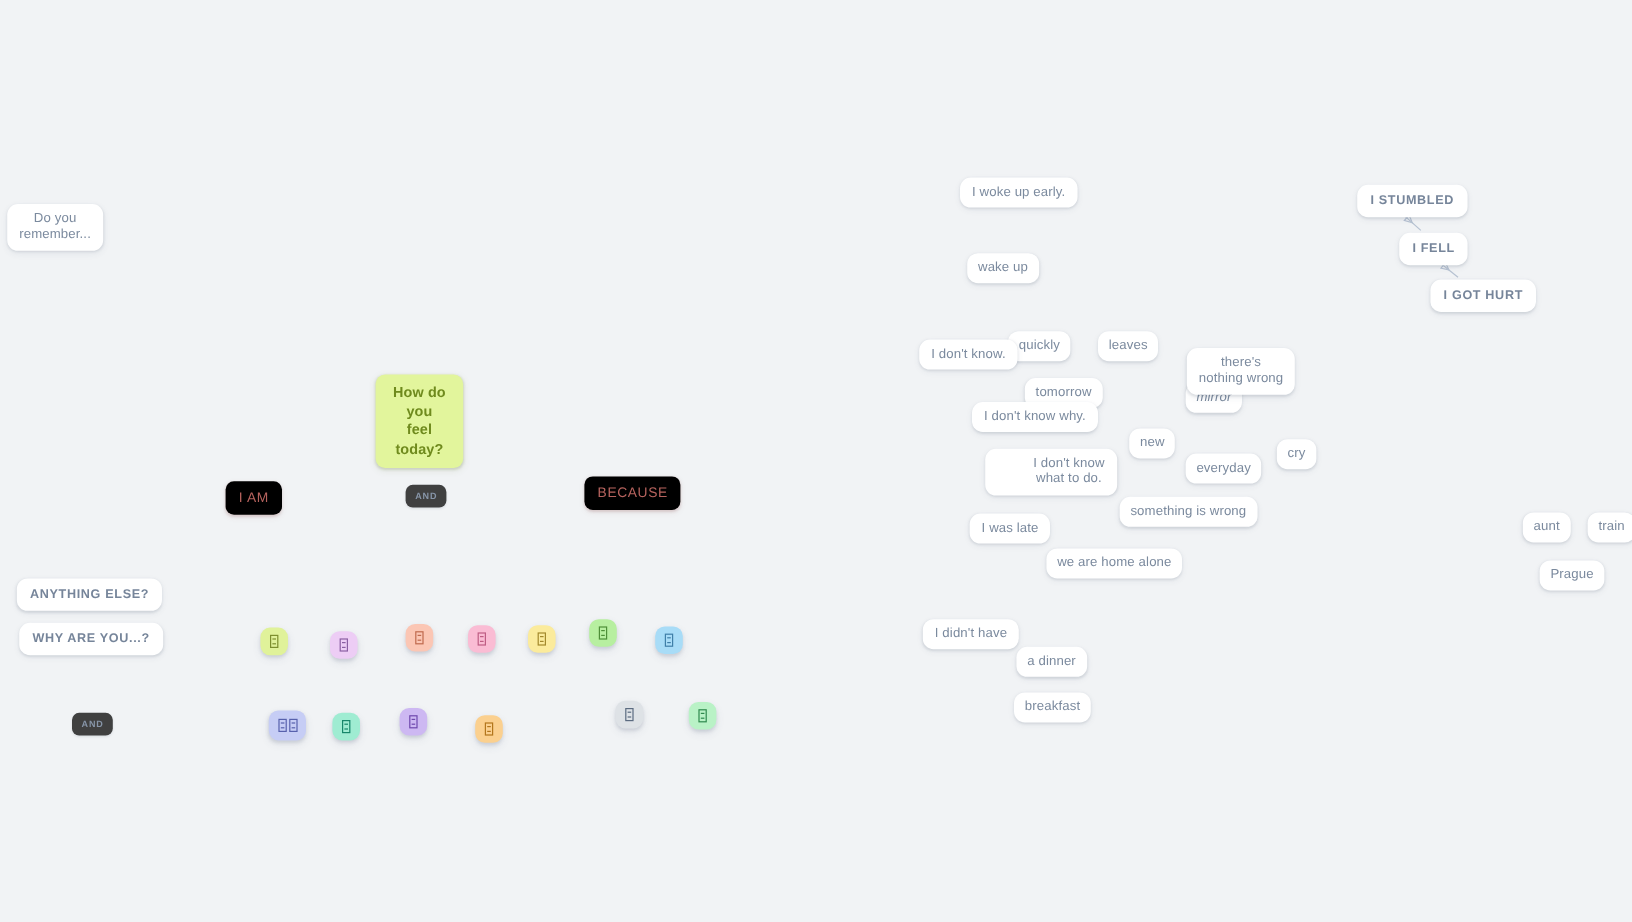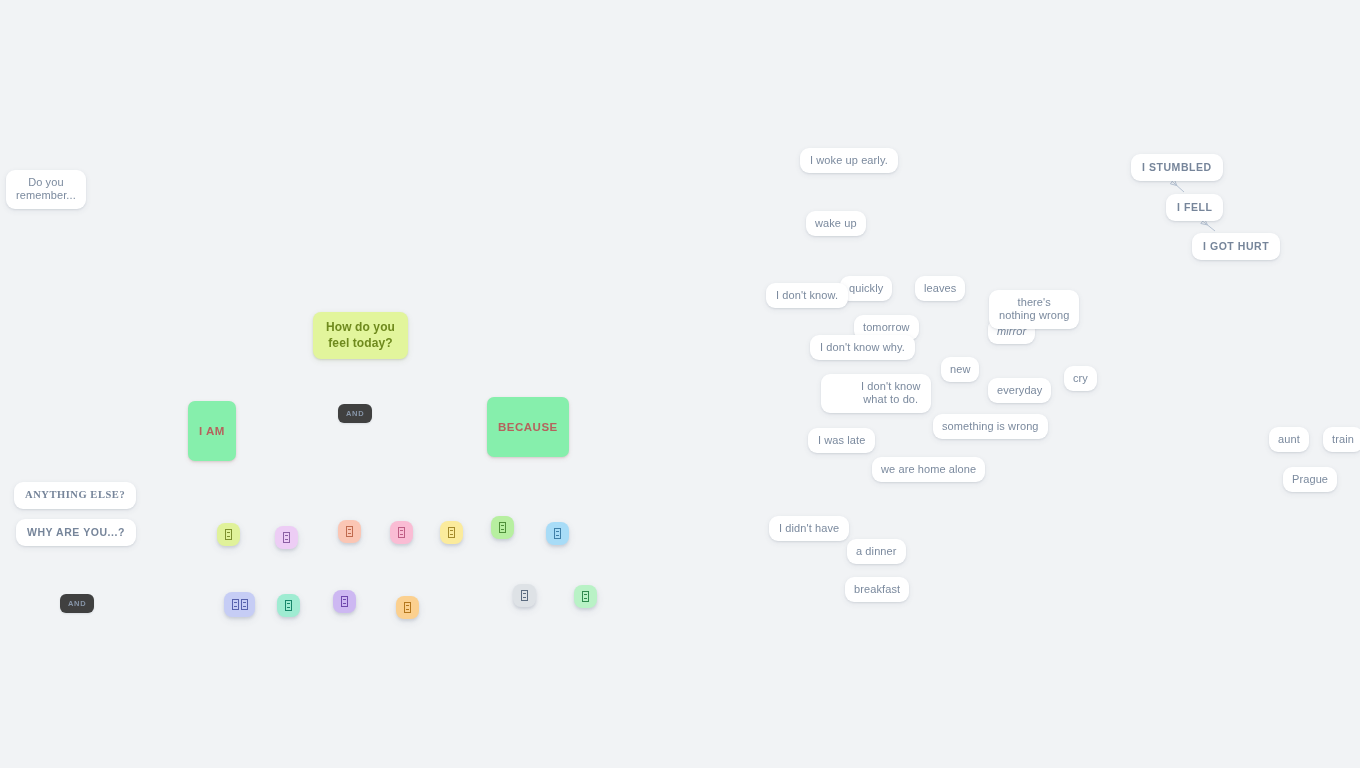--- a/index.html
+++ b/index.html
@@ -60,26 +60,26 @@
     background: #e2f59c;
     color: #6f8a1d;
     font-size: 12px;
     font-weight: 700;
     line-height: 1.3;
     padding: 8px 12px;
     border-radius: 8px;
     box-shadow: 0 1px 2px rgba(90,110,40,.18), 0 2px 6px rgba(90,110,40,.10);
   }
   .node.verb {
-    background: #86efac;
+    background: #000000;
     color: #b5625d;
     font-size: 11.5px;
-    font-weight: 700;
+    font-weight: 400;
     letter-spacing: .5px;
-    padding: 23px 11px;
+    padding: 7px 11px;
     border-radius: 7px;
     box-shadow: 0 1px 2px rgba(140,80,75,.18), 0 2px 5px rgba(140,80,75,.10);
   }
   .node.conj {
     background: #404040;
     color: #8795a8;
     font-size: 7.5px;
     font-weight: 700;
     letter-spacing: .7px;
     padding: 5px 8px;
@@ -145,21 +145,21 @@
       </g>
       <g>
         <line x1="828" y1="526" x2="845" y2="520"></line>
         <polygon points="838.54,522.28 833.880518351708,527.1058917071595 831.8835976452973,521.4479497056622"></polygon>
       </g>
     </svg>
 
   <div id="nodes-layer">
       <div class="node sentence" style="left: 6px; top: 170px; min-width: 62px; min-height: 32px;">Do you
 remember...</div>
-      <div class="node caps" style="left: 14px; top: 482px; min-width: 77px; min-height: 20px; font-family: Liberation Serif, serif;">ANYTHING ELSE?</div>
+      <div class="node caps" style="left: 14px; top: 482px; min-width: 77px; min-height: 20px;">ANYTHING ELSE?</div>
       <div class="node caps" style="left: 16px; top: 519px; min-width: 75px; min-height: 20px;">WHY ARE YOU...?</div>
       <div class="node conj" style="left: 60px; top: 594px; min-width: 23px; min-height: 17px;">AND</div>
       <div class="node verb" style="left: 188px; top: 401px; min-width: 31px; min-height: 22px;">I AM</div>
       <div class="node conj" style="left: 338px; top: 404px; min-width: 23px; min-height: 17px;">AND</div>
       <div class="node verb" style="left: 475px; top: 397px; min-width: 59px; min-height: 22px; margin-left: 12px;">BECAUSE</div>
       <div class="node sentence" style="left: 800px; top: 148px; min-width: 71px; min-height: 21px;">I woke up early.</div>
       <div class="node word" style="left: 806px; top: 181px; min-width: 42px; min-height: 21px;">wake up</div>
       <div class="node word" style="left: 840px; top: 246px; min-width: 40px; min-height: 21px;">quickly</div>
       <div class="node word" style="left: 915px; top: 246px; min-width: 38px; min-height: 21px;">leaves</div>
       <div class="node sentence" style="left: 766px; top: 283px; min-width: 57px; min-height: 21px;">I don't know.</div>
@@ -220,16 +220,16 @@
         <span class="tofu"></span>
       </div>
       <div class="tile" style="left: 513px; top: 584px; width: 23px; height: 23px; background: rgb(222, 226, 230); color: rgb(91, 107, 128);">
         <span class="tofu"></span>
       </div>
       <div class="tile" style="left: 574px; top: 585px; width: 23px; height: 23px; background: rgb(185, 242, 198); color: rgb(47, 138, 78);">
         <span class="tofu"></span>
       </div>
     </div>
 
-  <div class="node prompt" id="prompt-card" style="left: 313px; top: 312px; width: 95px; min-height: 33px;">How do you
+  <div class="node prompt" id="prompt-card" style="left: 313px; top: 312px; width: 73px; min-height: 33px;">How do you
 feel today?</div>
 
 </div>
 
 </body></html>

